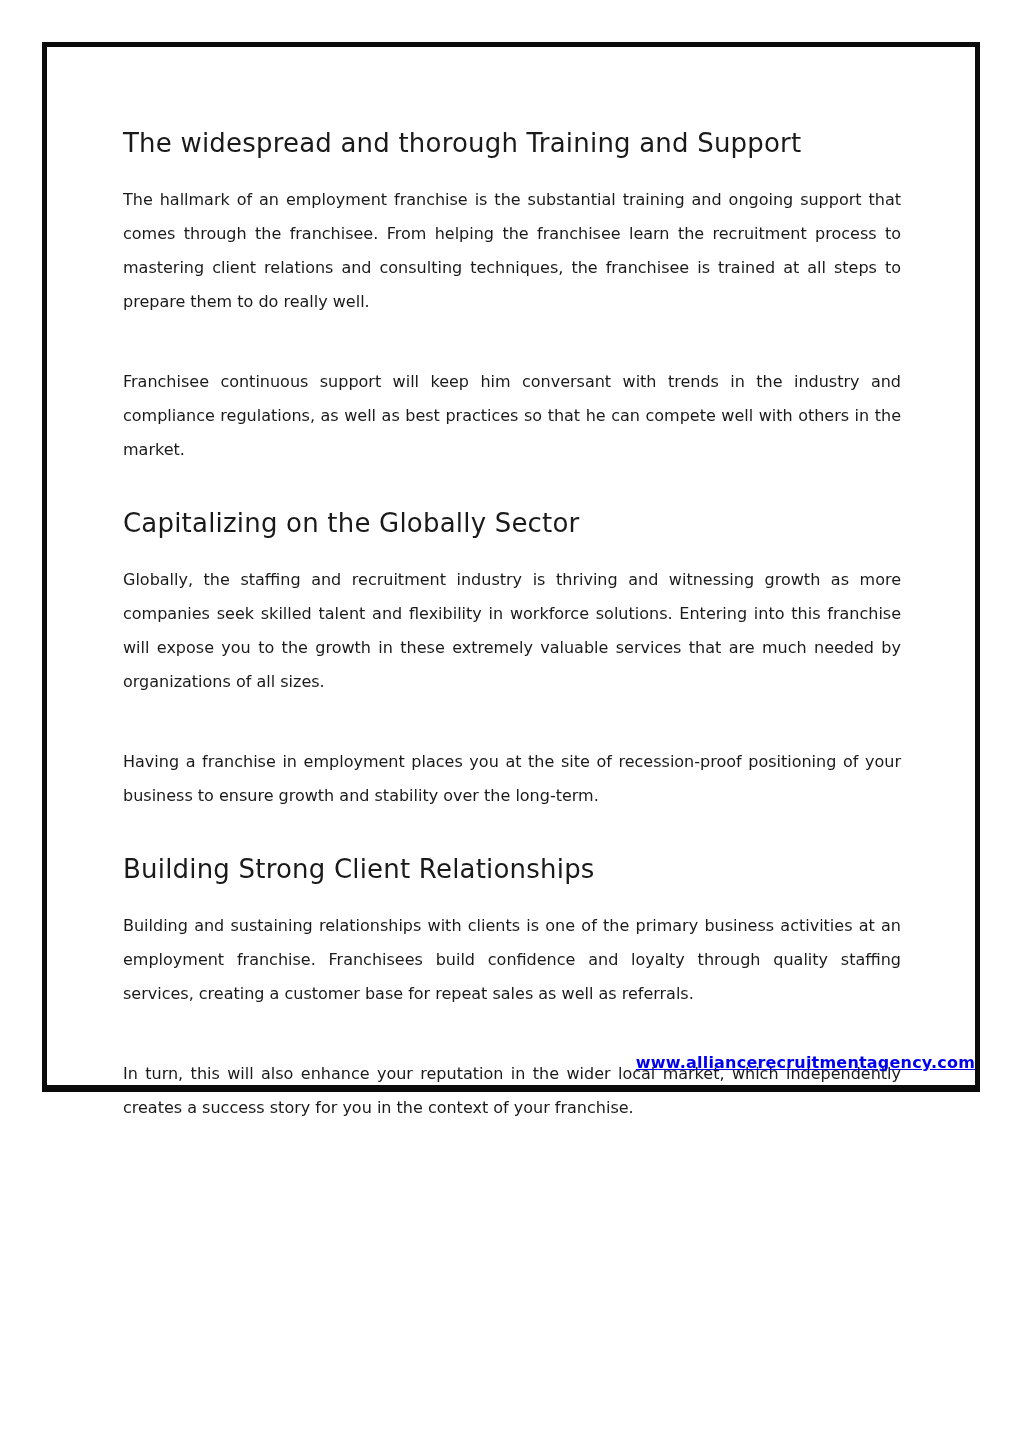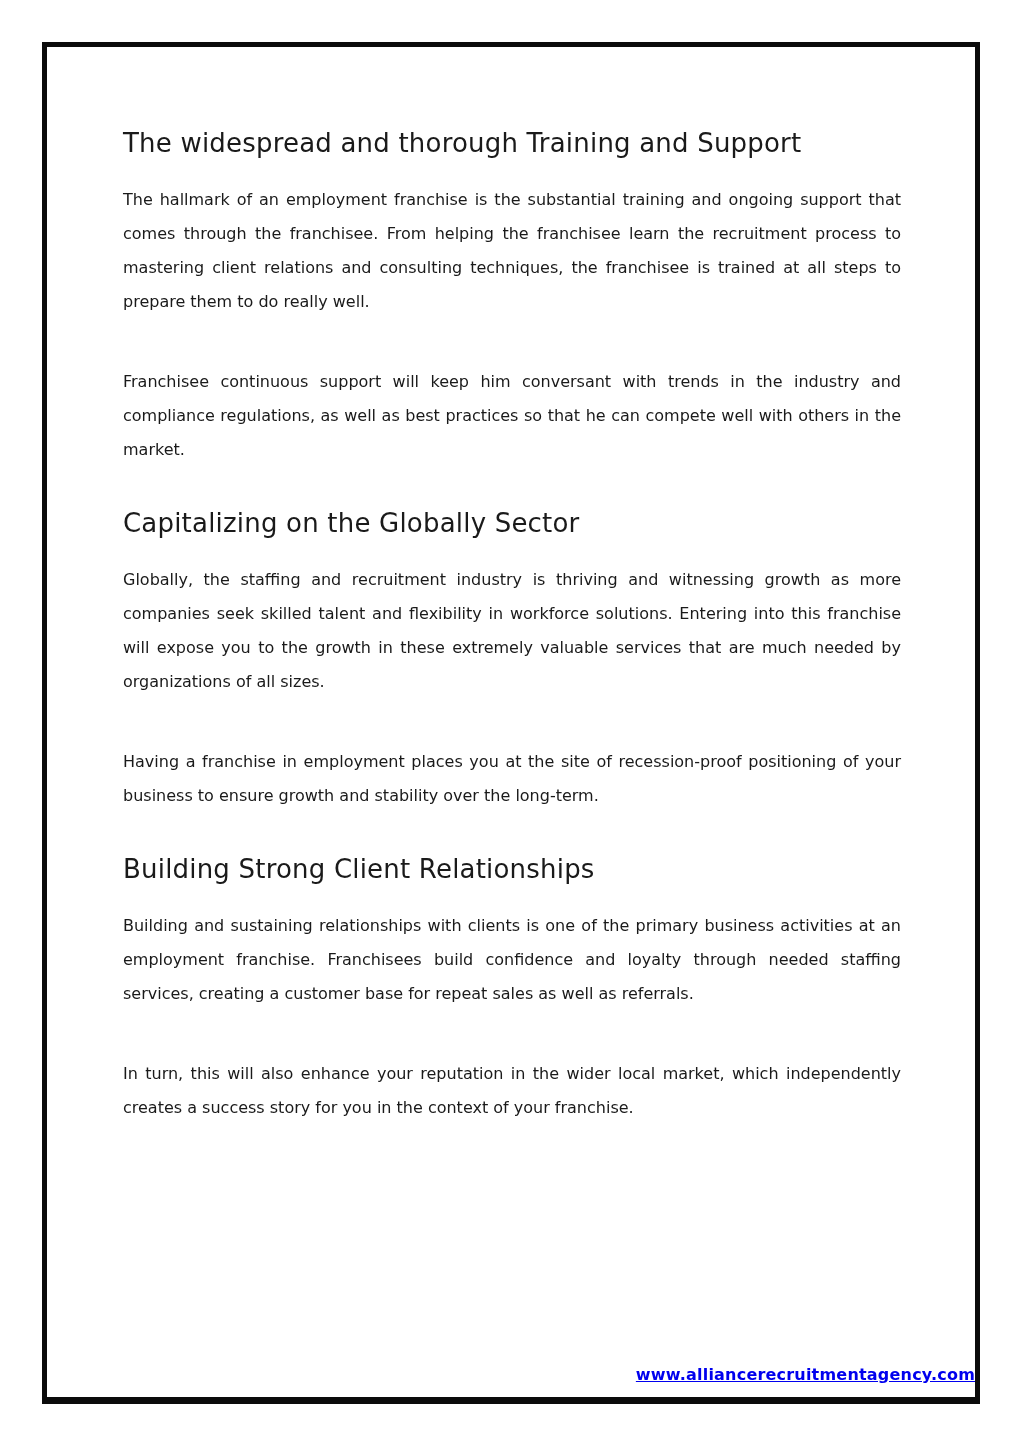--- a/index.html
+++ b/index.html
@@ -20,21 +20,21 @@
     width: 1024px;
     height: 1449px;
     background: var(--page-bg);
     overflow: hidden;
   }
   .frame {
     position: absolute;
     left: 42px;
     top: 42px;
     width: 938px;
-    height: 1362px;
+    height: 1050px;
     border: 5px solid var(--border-color);
     border-bottom-width: 7px;
     background: var(--page-bg);
   }
   .content {
     padding: 76px 74px 0 76px;
     color: var(--text-color);
   }
   .heading {
     font-size: 26px;
@@ -76,20 +76,20 @@
 <div class="canvas">
   <div class="frame">
     <div class="content" id="content">
         <h2 class="heading">The widespread and thorough Training and Support</h2>
         <p class="para">The hallmark of an employment franchise is the substantial training and ongoing support that comes through the franchisee. From helping the franchisee learn the recruitment process to mastering client relations and consulting techniques, the franchisee is trained at all steps to prepare them to do really well.</p>
         <p class="para">Franchisee continuous support will keep him conversant with trends in the industry and compliance regulations, as well as best practices so that he can compete well with others in the market.</p>
         <h2 class="heading">Capitalizing on the Globally Sector</h2>
         <p class="para">Globally, the staffing and recruitment industry is thriving and witnessing growth as more companies seek skilled talent and flexibility in workforce solutions. Entering into this franchise will expose you to the growth in these extremely valuable services that are much needed by organizations of all sizes.</p>
         <p class="para">Having a franchise in employment places you at the site of recession-proof positioning of your business to ensure growth and stability over the long-term.</p>
         <h2 class="heading">Building Strong Client Relationships</h2>
-        <p class="para">Building and sustaining relationships with clients is one of the primary business activities at an employment franchise. Franchisees build confidence and loyalty through needed staffing services, creating a customer base for repeat sales as well as referrals.</p>
+        <p class="para">Building and sustaining relationships with clients is one of the primary business activities at an employment franchise. Franchisees build confidence and loyalty through quality staffing services, creating a customer base for repeat sales as well as referrals.</p>
         <p class="para">In turn, this will also enhance your reputation in the wider local market, which independently creates a success story for you in the context of your franchise.</p>
       </div>
     <div class="footer">
       <a href="#" class="footer-link">www.alliancerecruitmentagency.com</a>
     </div>
   </div>
 </div>
 
 </body></html>

